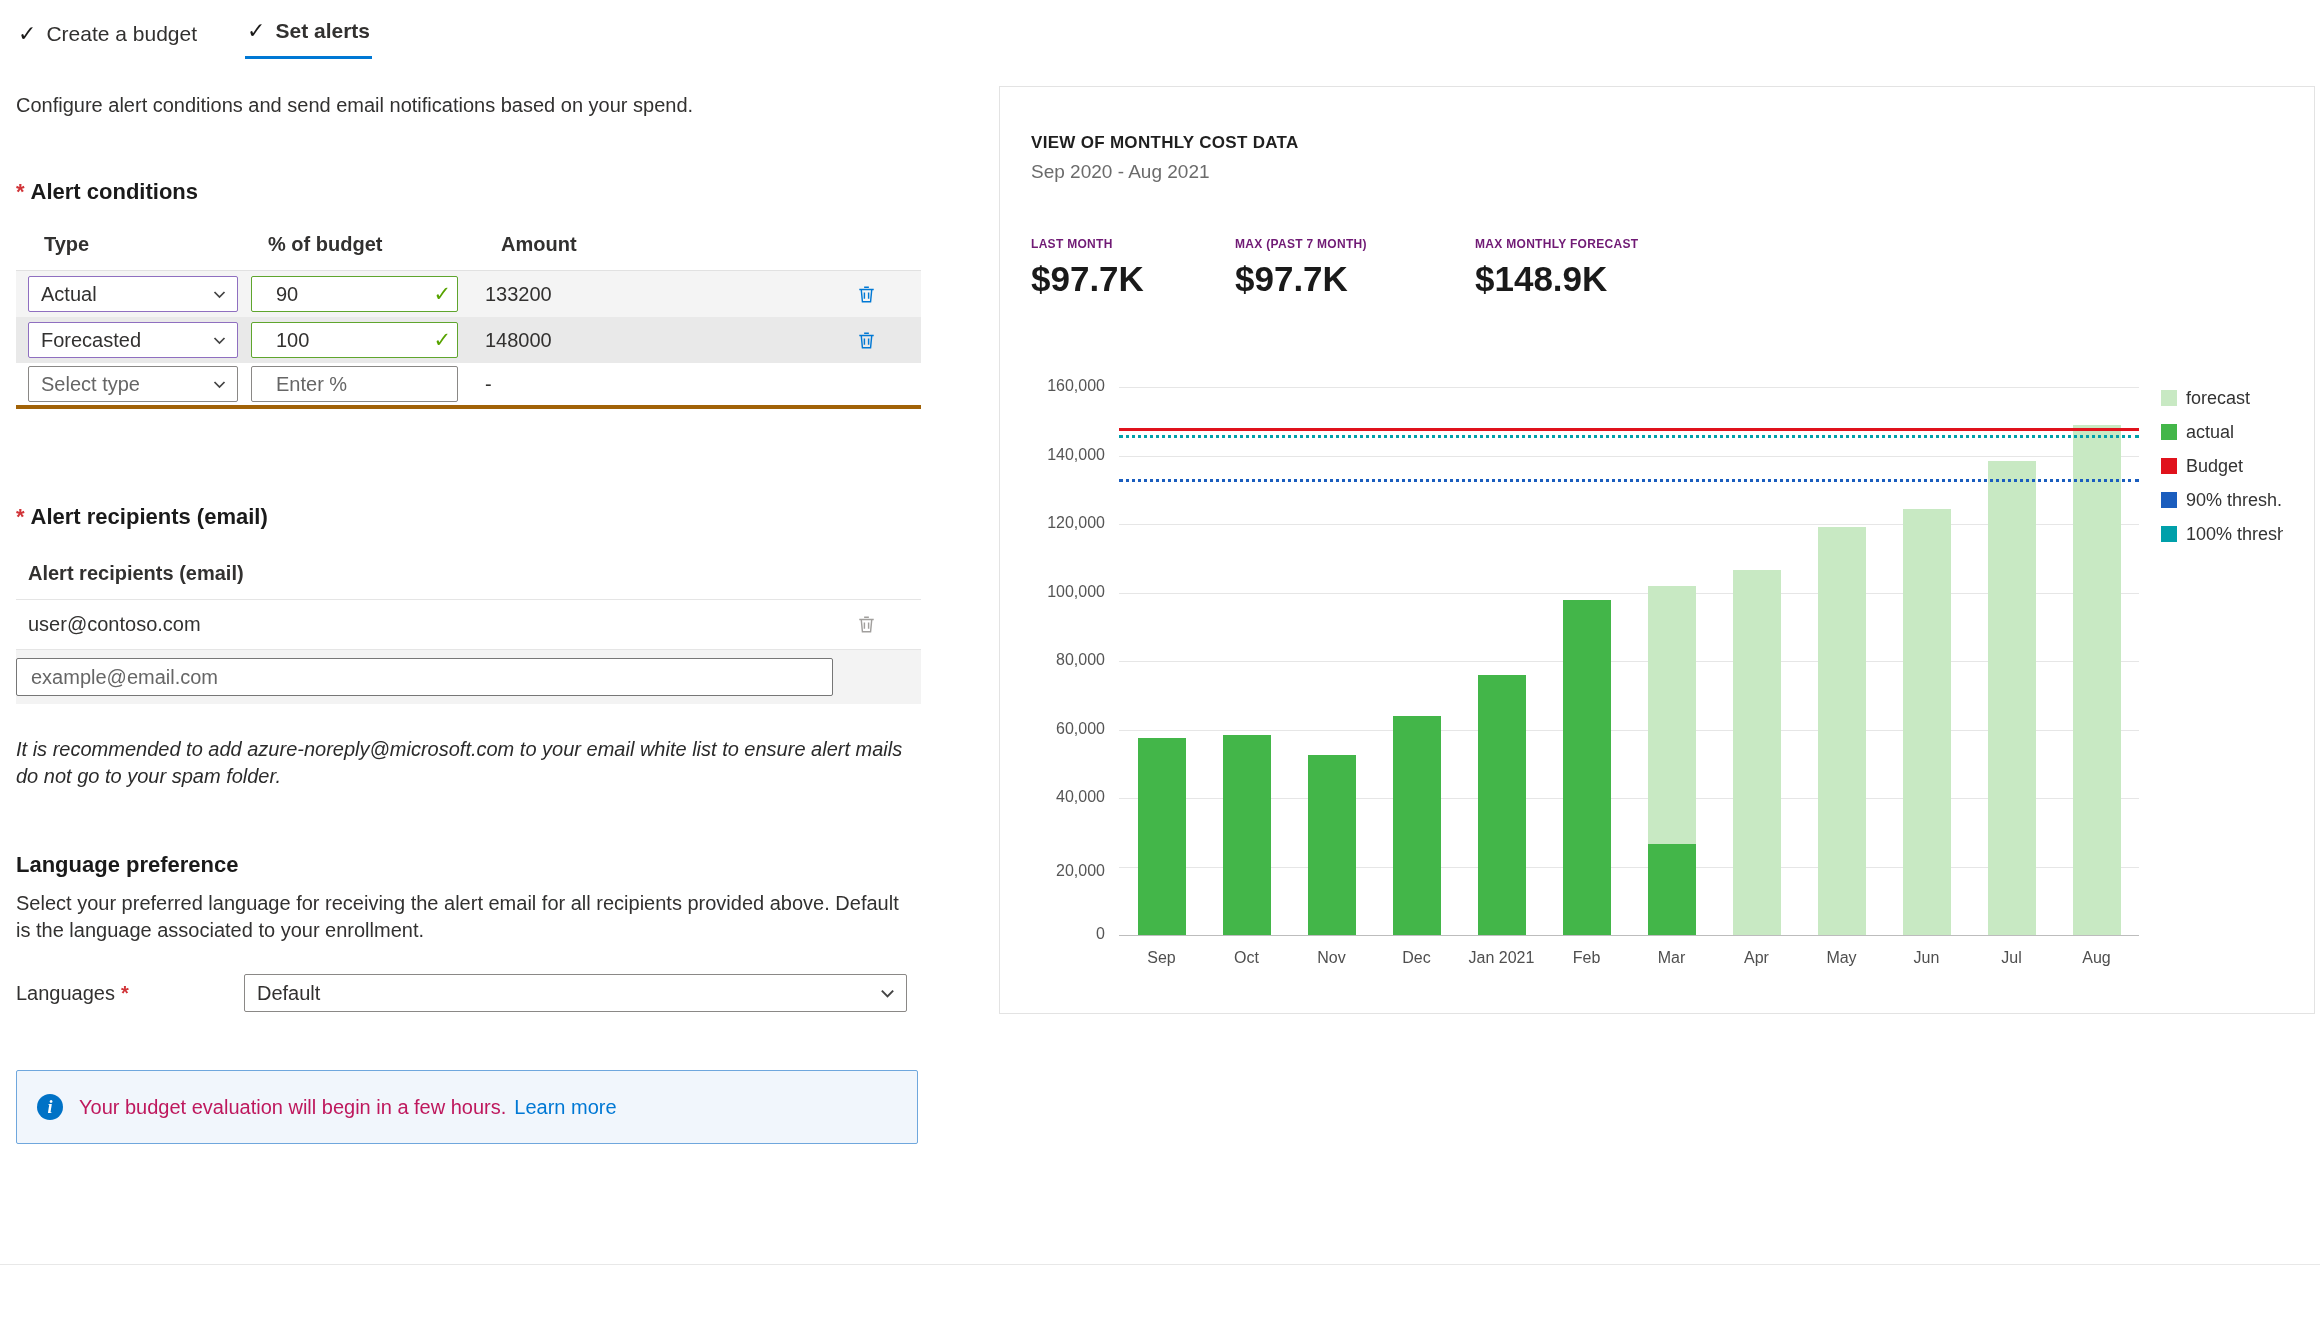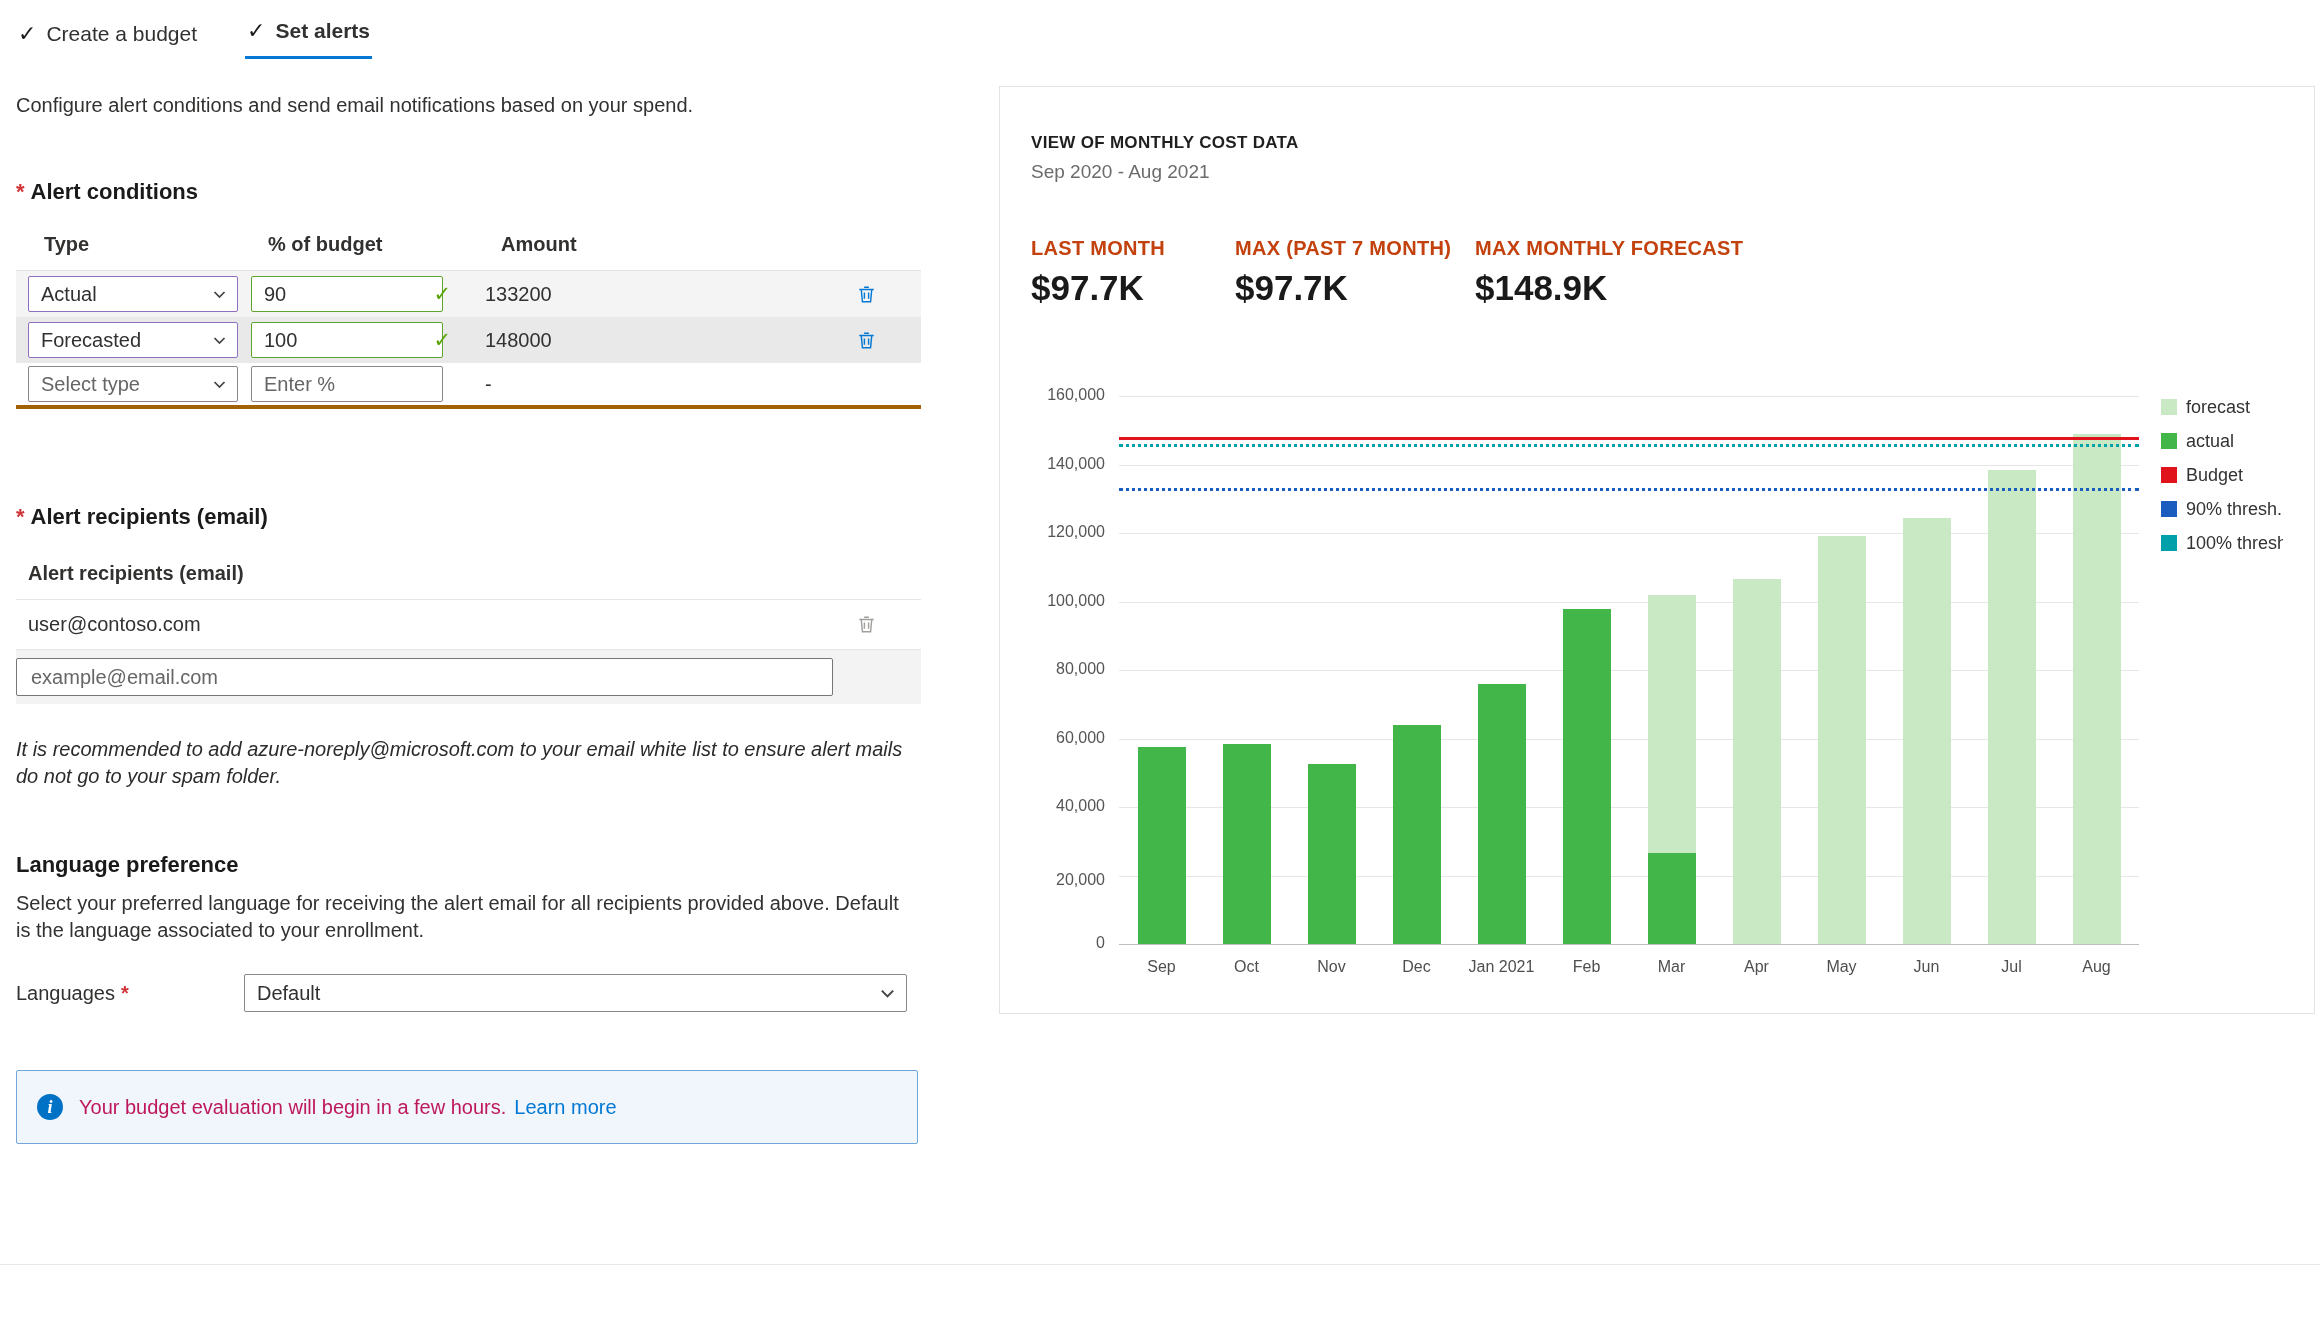--- a/index.html
+++ b/index.html
@@ -40,22 +40,22 @@
   .select {
     width: 210px; height: 36px; background: #fff; border: 1px solid #8f6fc0; border-radius: 2px;
     display: flex; align-items: center; justify-content: space-between;
     padding: 0 10px 0 12px; cursor: pointer; font-size: 20px;
   }
   .select.neutral { border-color: #8a8886; }
   .select .ph { color: #666; }
 
   .pct-wrap { position: relative; width: 210px; margin-left: 13px; }
   .pct-wrap input {
-    width: 192px; height: 36px; border: 1px solid #5fa52d; border-radius: 2px;
-    padding: 0 38px 0 12px; font-size: 20px; font-family: inherit; color: #323130; background: #fff;
+    width: 207px; height: 36px; border: 1px solid #5fa52d; border-radius: 2px;
+    padding: 0 38px 0 24px; font-size: 20px; font-family: inherit; color: #323130; background: #fff;
   }
   .pct-wrap input.neutral { border-color: #8a8886; }
   .pct-wrap .ok { position: absolute; right: 10px; top: 6px; color: #57a300; font-size: 21px; font-weight: 700; }
 
   .amt { margin-left: 24px; flex: 1; font-size: 20px; color: #323130; }
 
   .trash { background: none; border: none; cursor: pointer; padding: 2px; margin-right: 42px; color: #0078d4; display: flex; align-items: center; }
   .trash.gray { color: #a19f9d; }
 
   
@@ -100,21 +100,21 @@
     position: absolute; left: 999px; top: 86px; width: 1316px; height: 928px;
     border: 1px solid #e3e3e3; padding: 46px 31px 0 31px; background: #fff;
   }
   .chart-title { font-size: 17px; font-weight: 700; letter-spacing: 0.3px; color: #1f1f1f; }
   .chart-subtitle { margin-top: 8px; font-size: 19px; color: #6b6b6b; }
 
   .chart-stats { display: flex; margin-top: 54px; }
   .stat { margin-right: 0; }
   .stat:nth-child(1) { width: 204px; }
   .stat:nth-child(2) { width: 240px; }
-  .stat-label { font-size: 20px; font-weight: 700; color: #c2410c; letter-spacing: 0.3px; }
+  .stat-label { font-size: 12px; font-weight: 700; color: #701a75; letter-spacing: 0.3px; }
   .stat-value { margin-top: 8px; font-size: 35px; font-weight: 700; color: #1a1a1a; }
 
   .chart-region { display: flex; margin-top: 88px; }
   .y-axis { position: relative; width: 80px; height: 548px; margin-right: 8px; flex: none; }
   .ytick { position: absolute; right: 6px; font-size: 16px; color: #555; white-space: nowrap; }
   .plot-wrap { flex: 1; min-width: 0; }
   .plot { position: relative; height: 548px; }
   .gridlines { position: absolute; inset: 0; z-index: 0; }
   .gridline { position: absolute; left: 0; right: 0; border-top: 1px solid #e6e6e6; }
   .gridline.baseline { border-top-color: #bdbdbd; }

